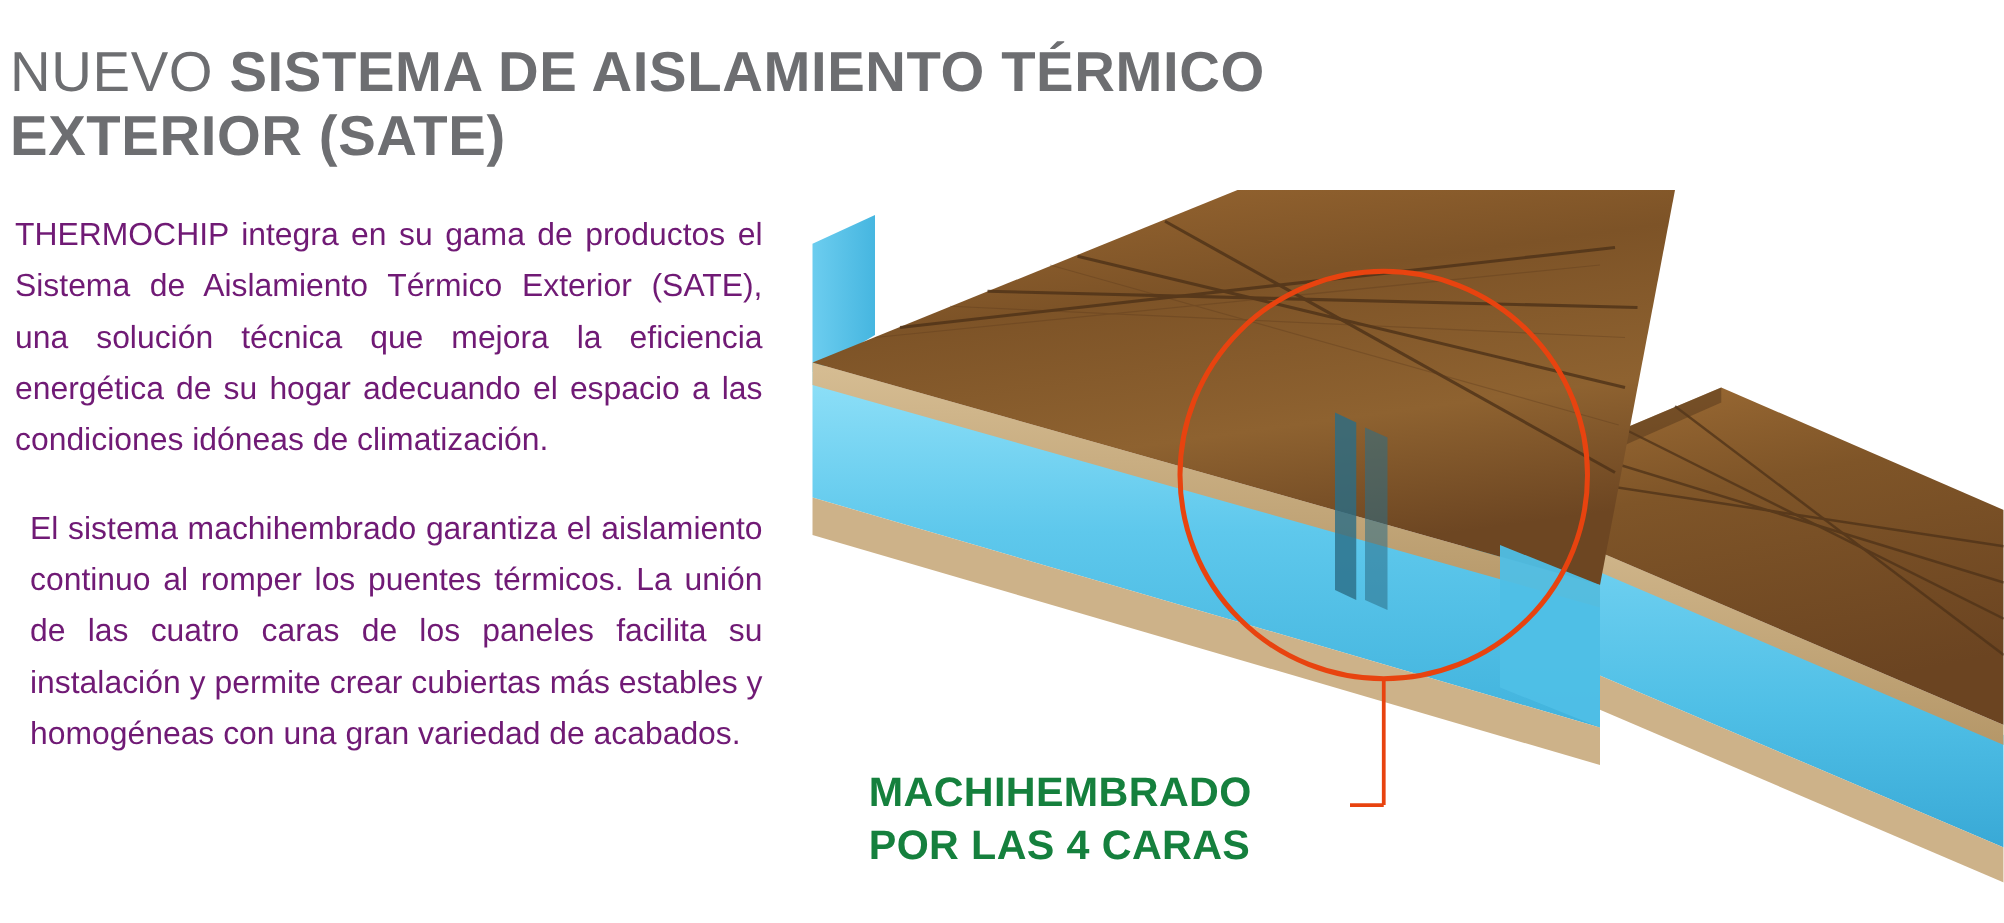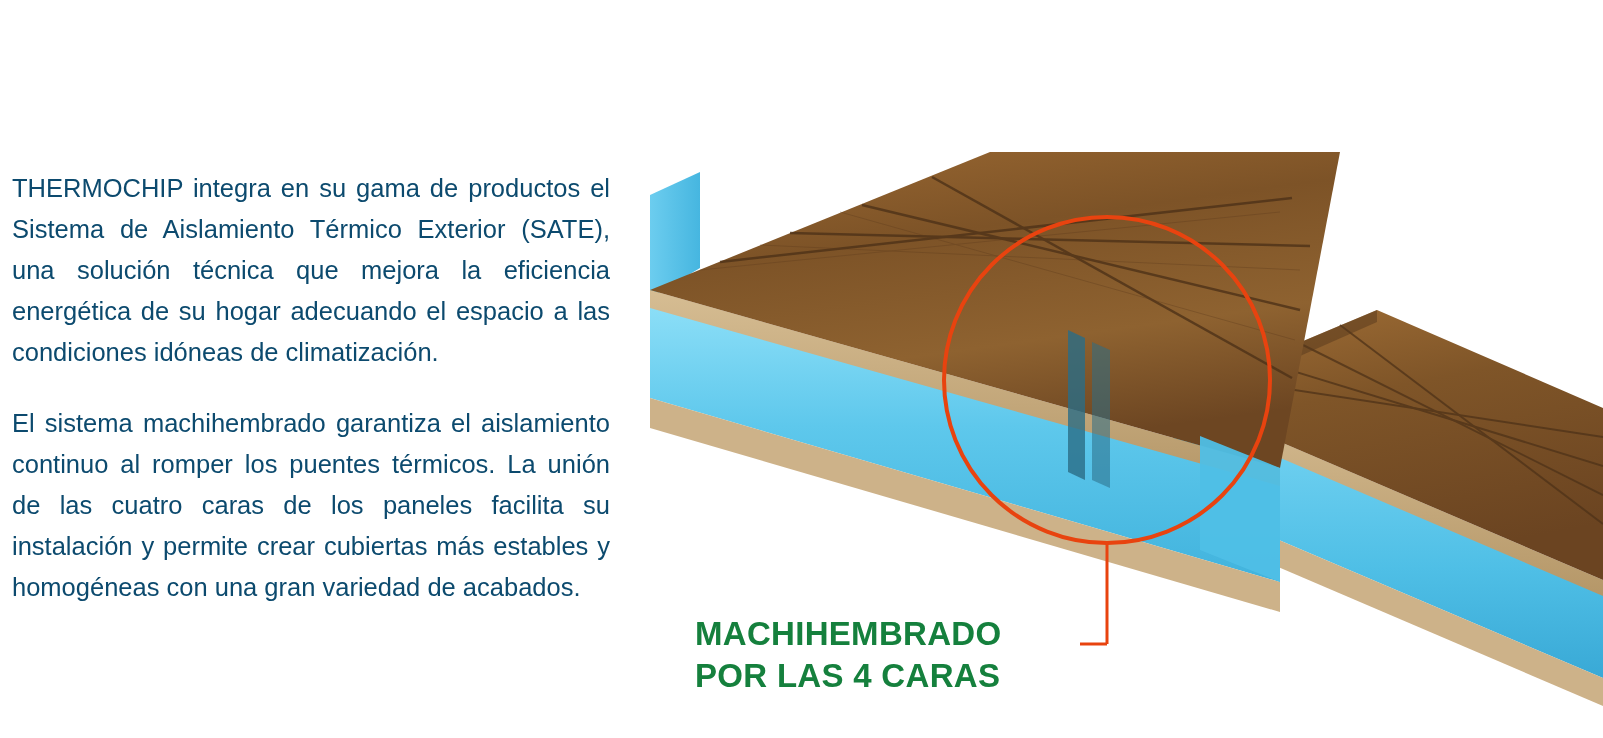--- a/index.html
+++ b/index.html
@@ -42,28 +42,29 @@
   
   .text-col {
     position: absolute;
     left: 12px;
     top: 168px;
     width: 598px;
   }
   .para {
     font-size: 25.5px;
     line-height: 41px;
-    color: #0c4a6e;
+    color: #701a75;
     text-align: justify;
     text-justify: inter-word;
     margin: 0 0 30px 0;
     font-weight: 400;
   }
   .para:last-child {
     margin-bottom: 0;
+    margin-left: 12px;
   }
 
   
   .figure {
     position: absolute;
     left: 640px;
     top: 150px;
     width: 963px;
     height: 588px;
   }
@@ -87,20 +88,21 @@
   .callout .line {
     display: block;
     white-space: nowrap;
   }
 </style>
 </head>
 <body>
 
 <div class="page">
 
+  <h1 class="heading"><span class="light">NUEVO </span><span class="bold">SISTEMA DE AISLAMIENTO TÉRMICO EXTERIOR (SATE)</span></h1>
 
   <div class="text-col">
     <p class="para">THERMOCHIP integra en su gama de productos el Sistema de Aislamiento Térmico Exterior (SATE), una solución técnica que mejora la eficiencia energética de su hogar adecuando el espacio a las condiciones idóneas de climatización.</p>
     <p class="para">El sistema machihembrado garantiza el aislamiento continuo al romper los puentes térmicos. La unión de las cuatro caras de los paneles facilita su instalación y permite crear cubiertas más estables y homogéneas con una gran variedad de acabados.</p>
   </div>
 
   <div class="figure">
     <svg width="963" height="588" viewBox="0 0 963 588" xmlns="http://www.w3.org/2000/svg" aria-hidden="true">
       <defs>
         <linearGradient id="woodTop" x1="0" y1="0" x2="0.3" y2="1">

